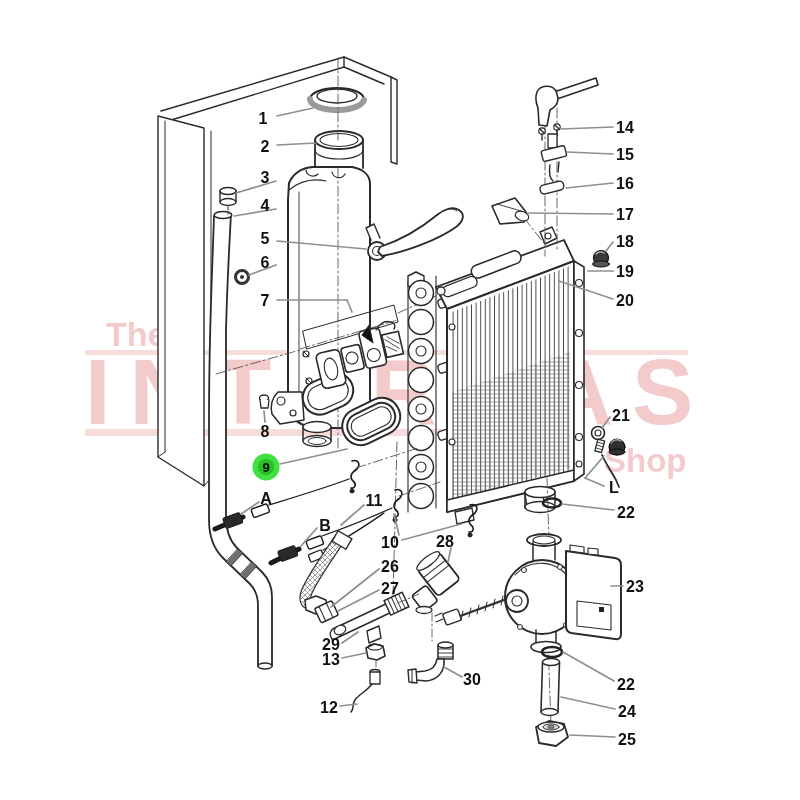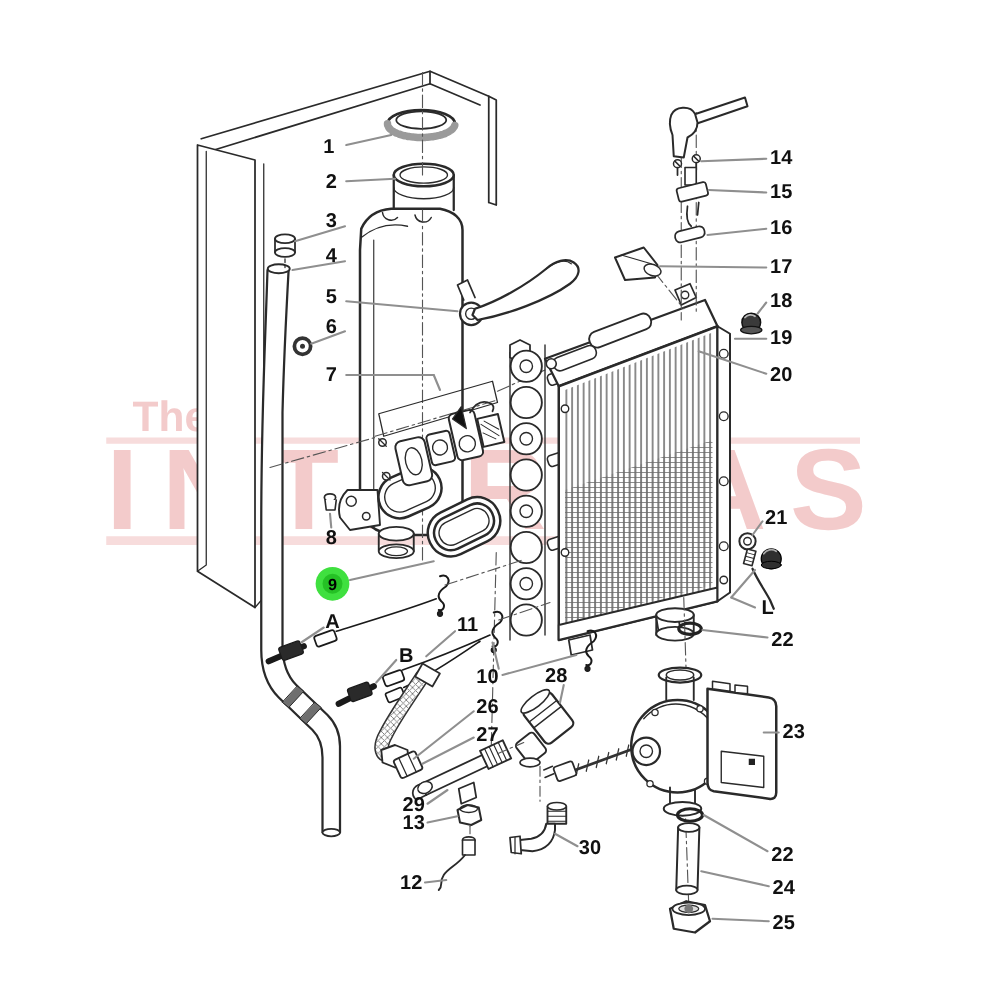--- a/index.html
+++ b/index.html
@@ -18,20 +18,21 @@
 </style>
 </head>
 <body>
 
 <div class="stage">
 
   <div class="wm wm-the" style="color: rgb(243, 203, 203);">The</div>
   <div class="wm-bar wm-bar1" style="background: rgb(247, 220, 220);"></div>
   <div class="wm wm-brand" style="color: rgb(243, 203, 203);">INTERGAS</div>
   <div class="wm-bar wm-bar2" style="background: rgb(247, 220, 220);"></div>
+  <div class="wm wm-shop" style="color: rgb(243, 203, 203);">Shop</div>
 
   <svg class="diagram" width="800" height="800" viewBox="0 0 800 800" stroke-linecap="round" stroke-linejoin="round">
     <defs>
       <pattern id="fins" width="4.6" height="8" patternUnits="userSpaceOnUse">
         <path d="M2.3,0 V8" stroke="#4a4a4a" stroke-width="1"></path>
       </pattern>
       <pattern id="mesh" width="4.6" height="4" patternUnits="userSpaceOnUse">
         <path d="M2.3,0 V4 M0,2 H4.6" stroke="#6a6a6a" stroke-width="0.6"></path>
       </pattern>
       <pattern id="braid" width="5" height="5" patternUnits="userSpaceOnUse">

